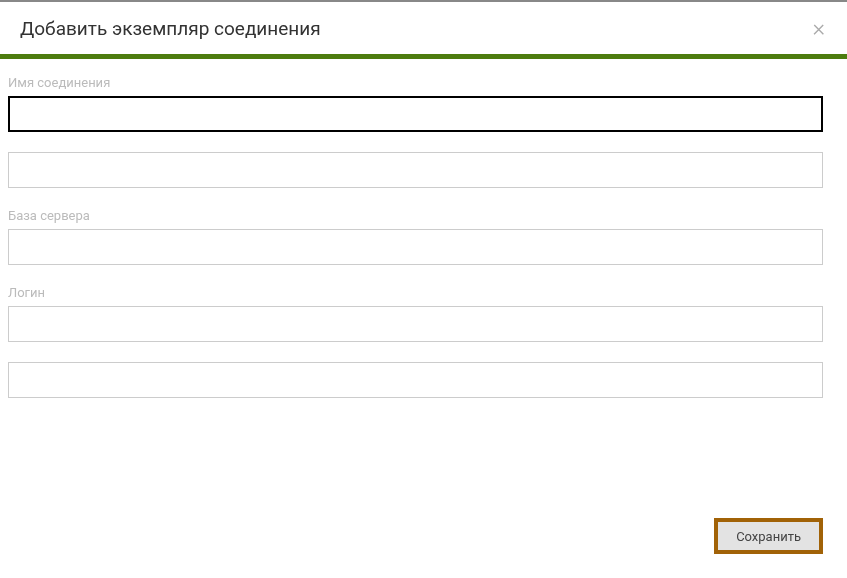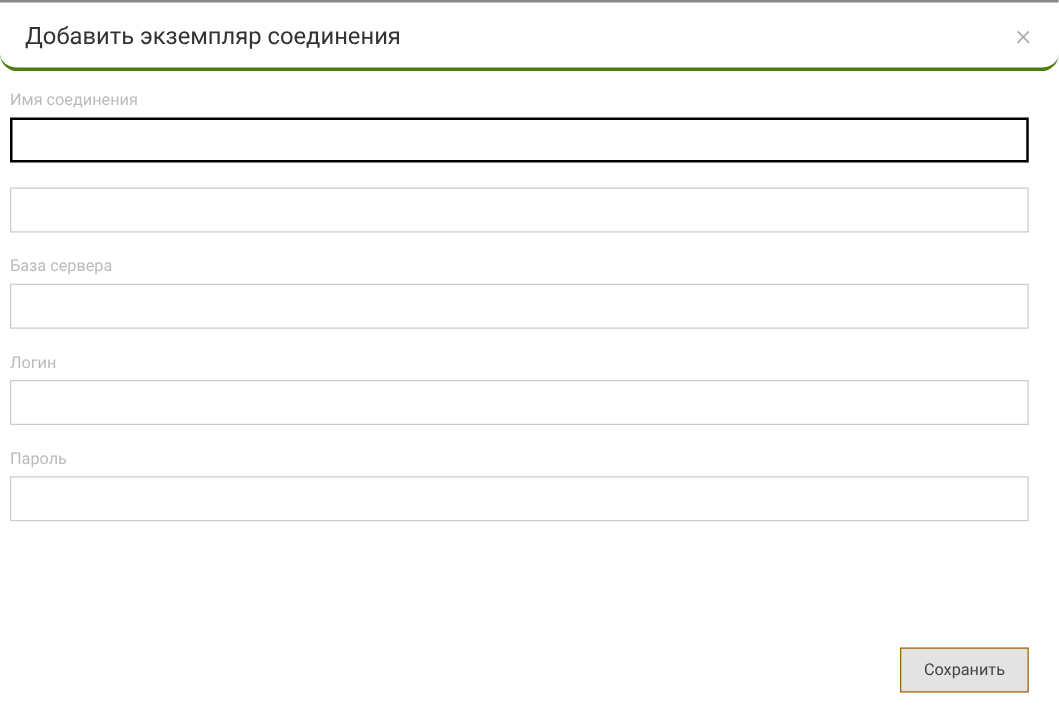--- a/index.html
+++ b/index.html
@@ -19,22 +19,21 @@
       height: 100%;
       display: flex;
       flex-direction: column;
       border-top: 2px solid #888;
     }
     .dialog-header {
       display: flex;
       justify-content: space-between;
       align-items: center;
       padding: 14px 20px 14px 20px;
-      border-bottom: 3px solid #4d7c0f;
-      border-radius: 14px;
+      border-bottom: 5px solid #4d7c0f;
     }
     .dialog-title {
       font-size: 19px;
       font-weight: 400;
       color: #333;
     }
     .close-btn {
       font-size: 24px;
       color: #aaa;
       cursor: pointer;
@@ -75,21 +74,21 @@
       gap: 14px;
       padding: 18px 24px 24px 24px;
     }
     .btn {
       min-width: 96px;
       height: 36px;
       padding: 0 18px;
       font-size: 13px;
       color: #444;
       background: #e3e3e3;
-      border: 1px solid #a16207;
+      border: 4px solid #a16207;
       cursor: pointer;
       font-family: inherit;
     }
   </style>
 </head>
 <body>
 
 <div class="dialog">
   <div class="dialog-header">
     <div class="dialog-title">Добавить экземпляр соединения</div>
@@ -111,21 +110,20 @@
       <label class="form-label">База сервера</label>
       <input type="text" class="form-input" value="" style="">
     </div>
 
     <div class="form-group">
       <label class="form-label">Логин</label>
       <input type="text" class="form-input" value="" style="">
     </div>
 
     <div class="form-group">
-      <label class="form-label">Пароль</label>
       <input type="password" class="form-input" value="" style="">
     </div>
 
   </div>
 
   <div class="dialog-footer">
     <button class="btn">Сохранить</button>
   </div>
 </div>
 

